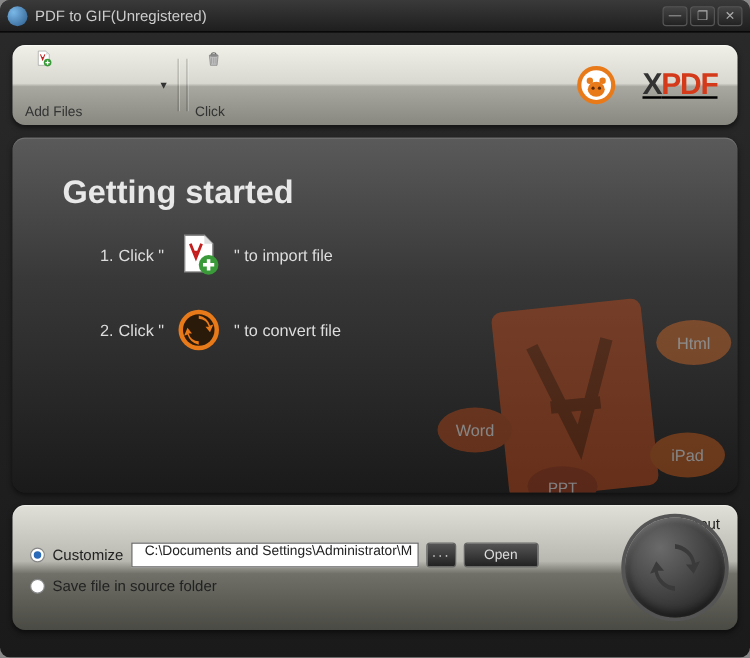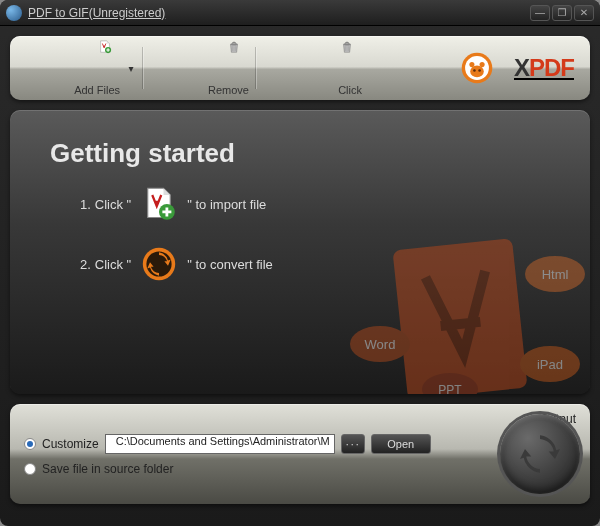--- a/index.html
+++ b/index.html
@@ -2,28 +2,28 @@
 <html><head>
 <meta charset="utf-8">
 <style>
 * { margin: 0; padding: 0; box-sizing: border-box; font-family: Arial, sans-serif; }
 body { background: #888; width: 600px; height: 526px; overflow: hidden; }
 
 .window { width: 600px; height: 526px; background: linear-gradient(to bottom, #2a2a2a, #1a1a1a); border-radius: 8px; overflow: hidden; }
 
 .titlebar { height: 26px; background: linear-gradient(to bottom, #3a3a3a, #1e1e1e); display: flex; align-items: center; padding: 0 6px; border-bottom: 1px solid #000; }
 .titlebar .app-icon { width: 16px; height: 16px; border-radius: 50%; background: radial-gradient(circle at 30% 30%, #7ab8e8, #2a5a8a); margin-right: 6px; }
-.titlebar .title { color: #ccc; font-size: 12px; flex: 1; text-decoration: underline; }
+.titlebar .title { color: #ccc; font-size: 12px; flex: 1; }
 .titlebar .ctrls { display: flex; gap: 2px; }
 .titlebar .ctrl { width: 20px; height: 16px; background: linear-gradient(to bottom, #444, #222); border: 1px solid #555; border-radius: 3px; display: flex; align-items: center; justify-content: center; color: #aaa; font-size: 10px; cursor: pointer; }
 
 .content { padding: 10px; }
 
 .toolbar { height: 64px; background: linear-gradient(to bottom, #f0f0e8 0%, #d8d8d0 48%, #a8a8a0 52%, #888880 100%); border-radius: 10px; display: flex; align-items: center; padding: 4px 10px; gap: 6px; box-shadow: inset 0 1px 0 rgba(255,255,255,0.5), 0 2px 4px rgba(0,0,0,0.5); }
-.tbtn { display: flex; flex-direction: column; align-items: flex-end; justify-content: center; width: 100px; height: 56px; border-radius: 8px; cursor: pointer; gap: 28px; }
+.tbtn { display: flex; flex-direction: column; align-items: flex-start; justify-content: center; width: 100px; height: 56px; border-radius: 8px; cursor: pointer; gap: 28px; }
 .tbtn .ticon { width: 30px; height: 30px; }
 .tbtn .tlabel { color: #333; font-size: 11px; margin-top: 2px; }
 .tdrop { width: 10px; height: 56px; display: flex; align-items: center; justify-content: center; cursor: pointer; color: #333; font-size: 10px; }
 .tsep { width: 1px; height: 42px; background: rgba(0,0,0,0.2); box-shadow: 1px 0 0 rgba(255,255,255,0.3); }
 .brand { margin-left: auto; display: flex; align-items: center; gap: 20px; padding-right: 6px; text-decoration: underline; }
 .brand-logo { width: 34px; height: 34px; }
 .brand-text { font-size: 24px; font-weight: bold; letter-spacing: -1px; }
 .brand-text .x { color: #333; }
 .brand-text .pdf { color: #d43a1a; }
 
@@ -69,29 +69,20 @@
           <path d="M6 2 L20 2 L26 8 L26 28 L6 28 Z" fill="#fff" stroke="#888"></path>
           <path d="M20 2 L20 8 L26 8 Z" fill="#ddd"></path>
           <path d="M10 8 L14 18 L18 8 M12 14 L16 14" stroke="#c41e1e" stroke-width="2" fill="none"></path>
           <circle cx="23" cy="23" r="7" fill="#3a9a3a"></circle>
           <path d="M23 19 L23 27 M19 23 L27 23" stroke="#fff" stroke-width="2.5"></path>
         </svg>
         <span class="tlabel">Add Files</span>
       </div>
       <div class="tdrop">▾</div>
       <div class="tsep"></div>
-      <div class="tbtn">
-        <svg class="ticon" viewBox="0 0 32 32">
-          <path d="M8 10 L24 10 L22 28 L10 28 Z" fill="#c0c0c0" stroke="#666"></path>
-          <ellipse cx="16" cy="10" rx="8" ry="2.5" fill="#888"></ellipse>
-          <path d="M12 8 Q12 5 16 5 Q20 5 20 8" fill="none" stroke="#666" stroke-width="2"></path>
-          <path d="M12 14 L12 25 M16 14 L16 25 M20 14 L20 25" stroke="#888" stroke-width="1"></path>
-        </svg>
-        <span class="tlabel">Remove</span>
-      </div>
       <div class="tsep"></div>
       <div class="tbtn">
         <svg class="ticon" viewBox="0 0 32 32">
           <path d="M8 10 L24 10 L22 28 L10 28 Z" fill="#c0c0c0" stroke="#666"></path>
           <ellipse cx="16" cy="10" rx="8" ry="2.5" fill="#888"></ellipse>
           <path d="M12 8 Q12 5 16 5 Q20 5 20 8" fill="none" stroke="#666" stroke-width="2"></path>
           <path d="M12 14 L12 25 M16 14 L16 25 M20 14 L20 25" stroke="#888" stroke-width="1"></path>
         </svg>
         <span class="tlabel">Click</span>
       </div>

